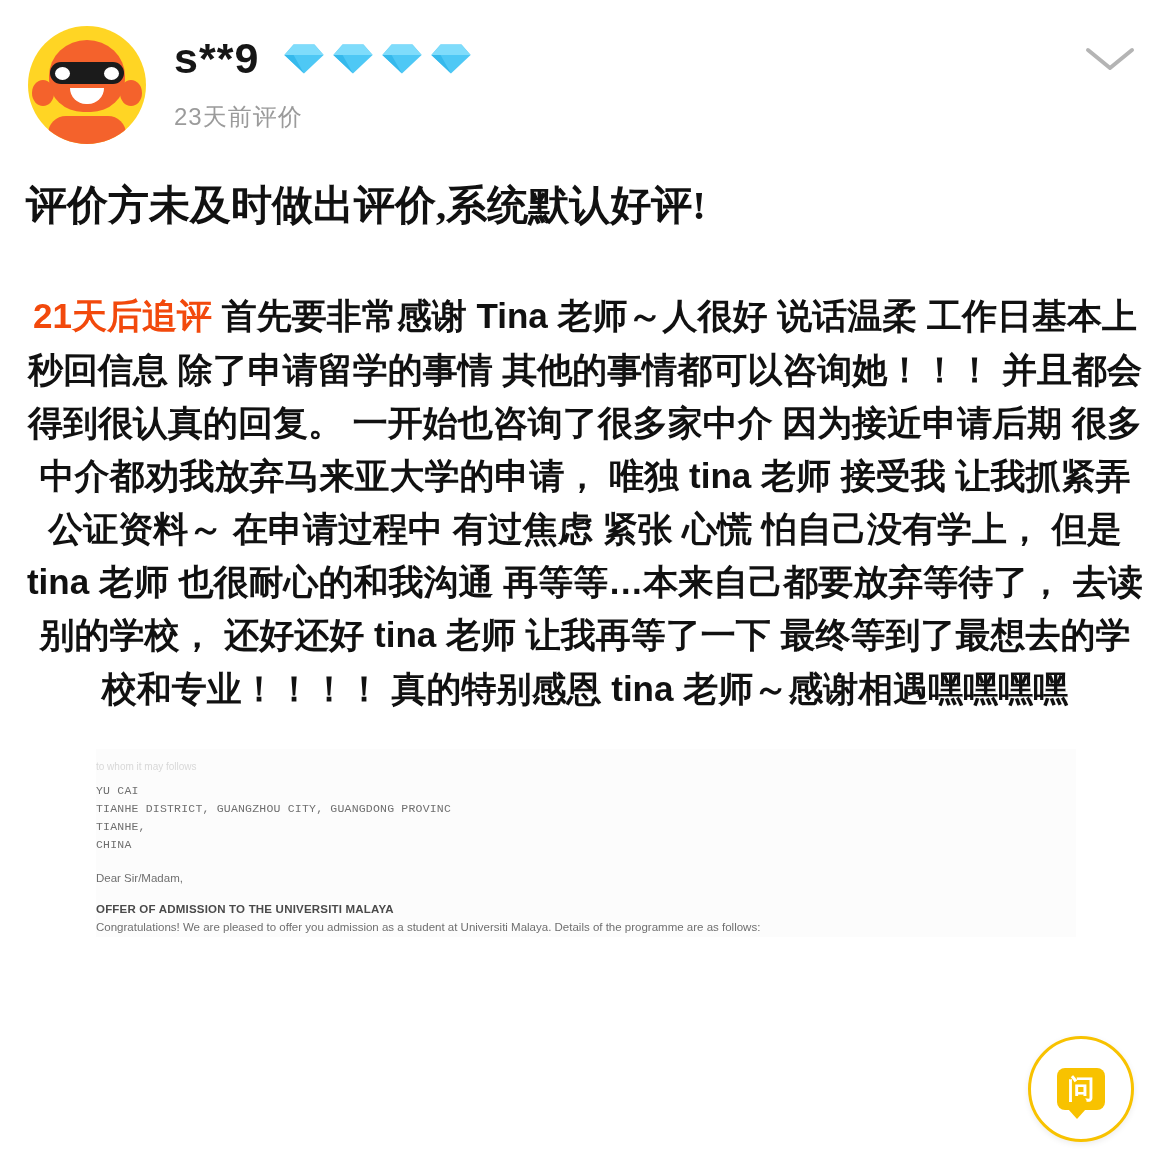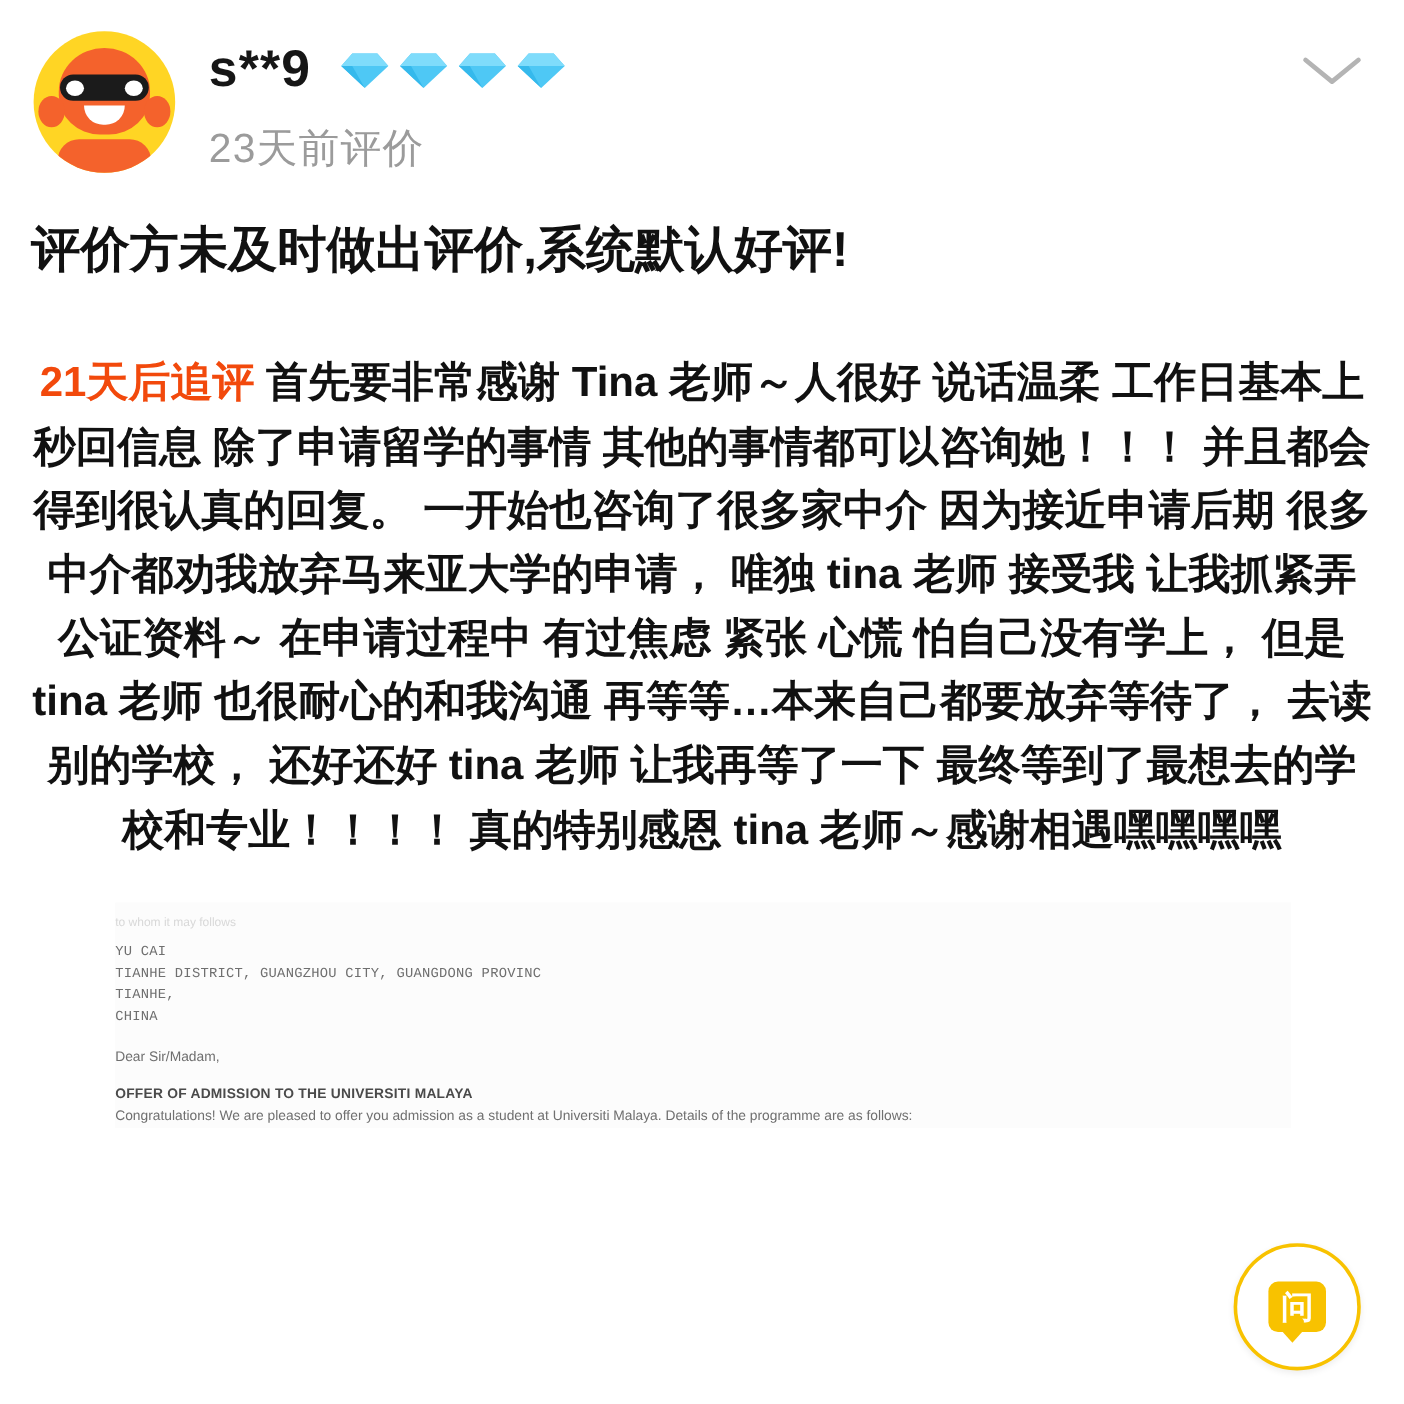--- a/index.html
+++ b/index.html
@@ -116,21 +116,21 @@
     gap: 7px;
     margin-left: 10px;
   }
   .gem {
     width: 42px;
     height: 34px;
     display: block;
   }
   .timestamp {
     margin-top: 18px;
-    font-size: 34px;
+    font-size: 24px;
     color: #9b9b9b;
     letter-spacing: 1px;
   }
   .chevron {
     position: absolute;
     right: 34px;
     top: 44px;
     width: 52px;
     height: 30px;
   }
@@ -139,20 +139,21 @@
   .review-body {
     padding: 0 26px;
     margin-top: 34px;
   }
   .first-line {
     font-size: 41px;
     line-height: 1.35;
     font-weight: bold;
     color: #111111;
     letter-spacing: 0px;
+    font-family: Liberation Serif, serif;
   }
   .append-block {
     margin-top: 56px;
     font-size: 35px;
     line-height: 1.52;
     font-weight: bold;
     color: #111111;
     text-align: center;
   }
   .append-tag {

